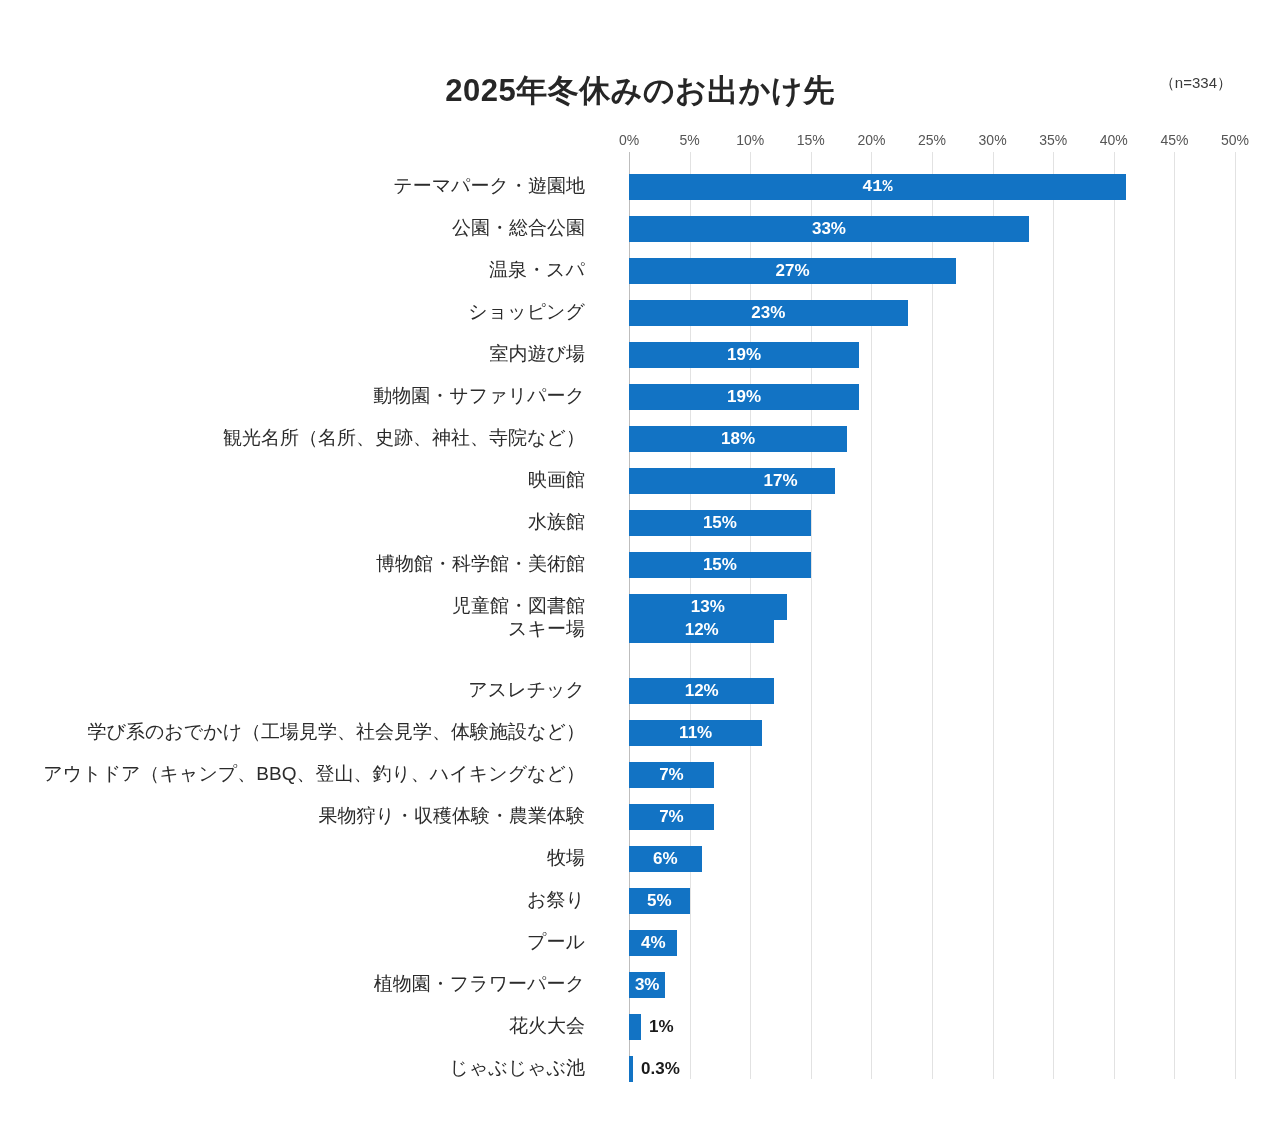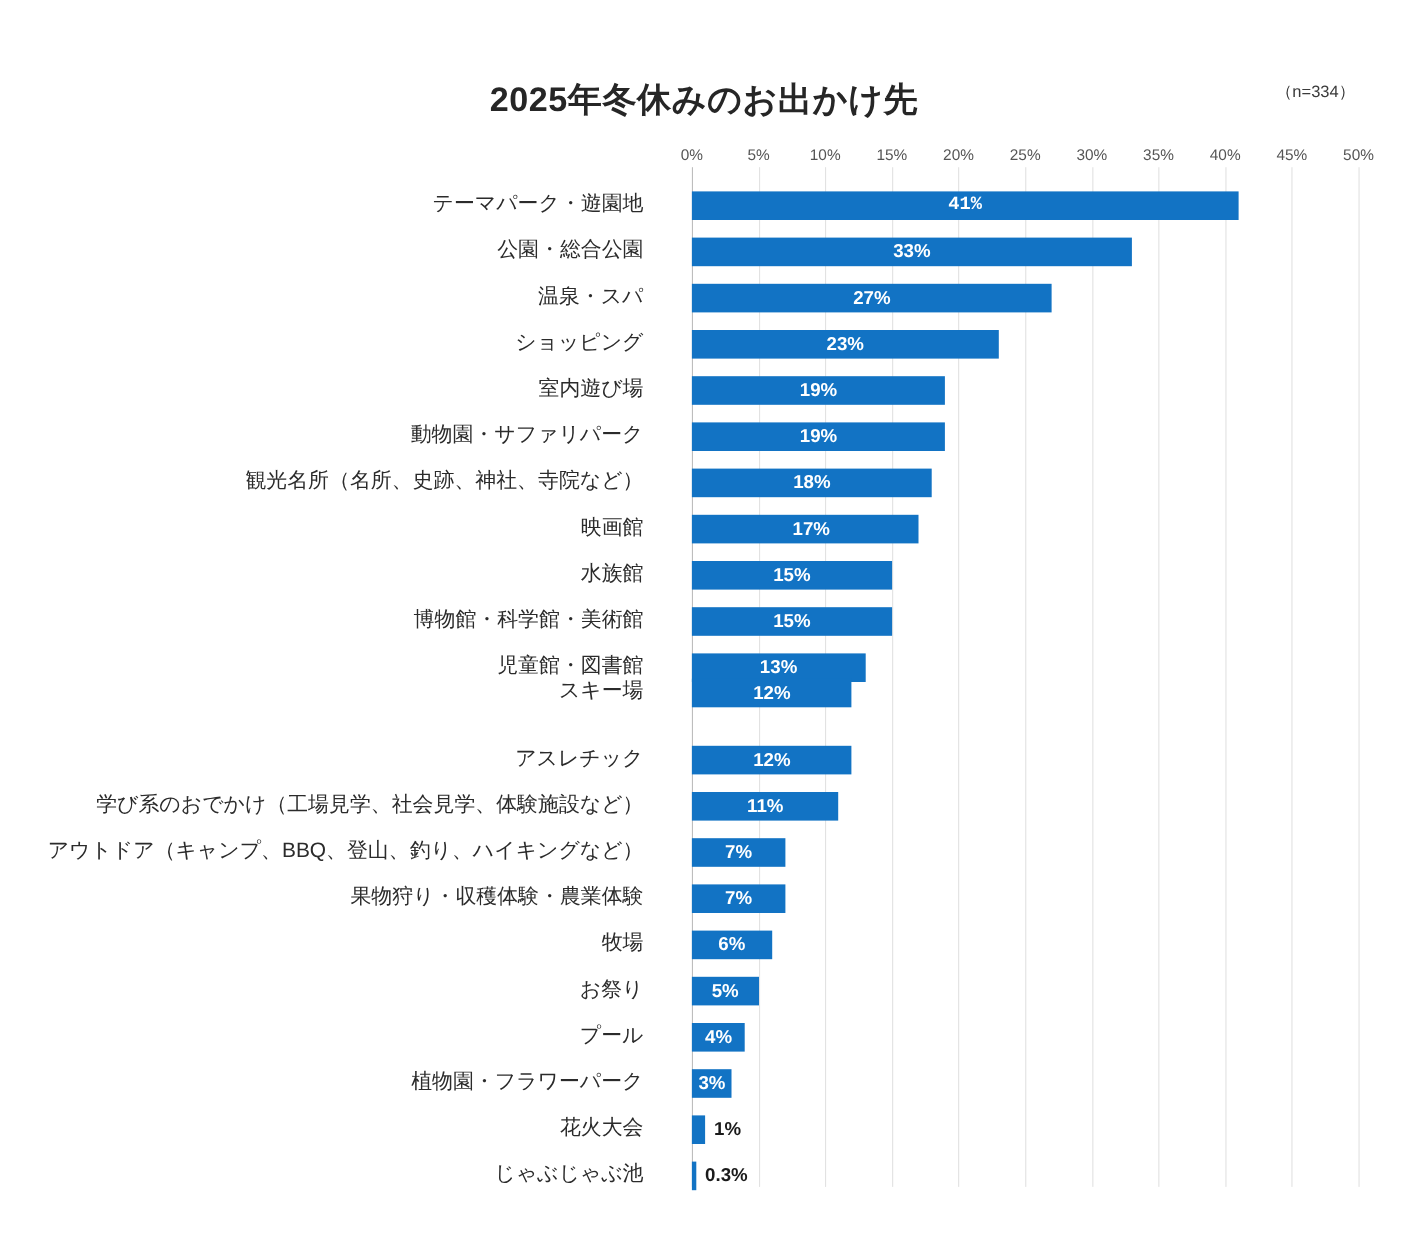--- a/index.html
+++ b/index.html
@@ -181,21 +181,21 @@
         <div class="bar-value inside" style="left: 629px; width: 230.28px;">19%</div>
       </div>
       <div class="row" style="top: 265px;">
         <div class="row-label">観光名所（名所、史跡、神社、寺院など）</div>
         <div class="bar" style="width: 218.16px; background: rgb(18, 115, 196);"></div>
         <div class="bar-value inside" style="left: 629px; width: 218.16px;">18%</div>
       </div>
       <div class="row" style="top: 307px;">
         <div class="row-label">映画館</div>
         <div class="bar" style="width: 206.04px; background: rgb(18, 115, 196);"></div>
-        <div class="bar-value inside" style="left: 629px; width: 217px;">17%</div>
+        <div class="bar-value inside" style="left: 629px; width: 217px; padding-left: 43px;">17%</div>
       </div>
       <div class="row" style="top: 349px;">
         <div class="row-label">水族館</div>
         <div class="bar" style="width: 181.8px; background: rgb(18, 115, 196);"></div>
         <div class="bar-value inside" style="left: 629px; width: 181.8px;">15%</div>
       </div>
       <div class="row" style="top: 391px;">
         <div class="row-label">博物館・科学館・美術館</div>
         <div class="bar" style="width: 181.8px; background: rgb(18, 115, 196);"></div>
         <div class="bar-value inside" style="left: 629px; width: 181.8px;">15%</div>

